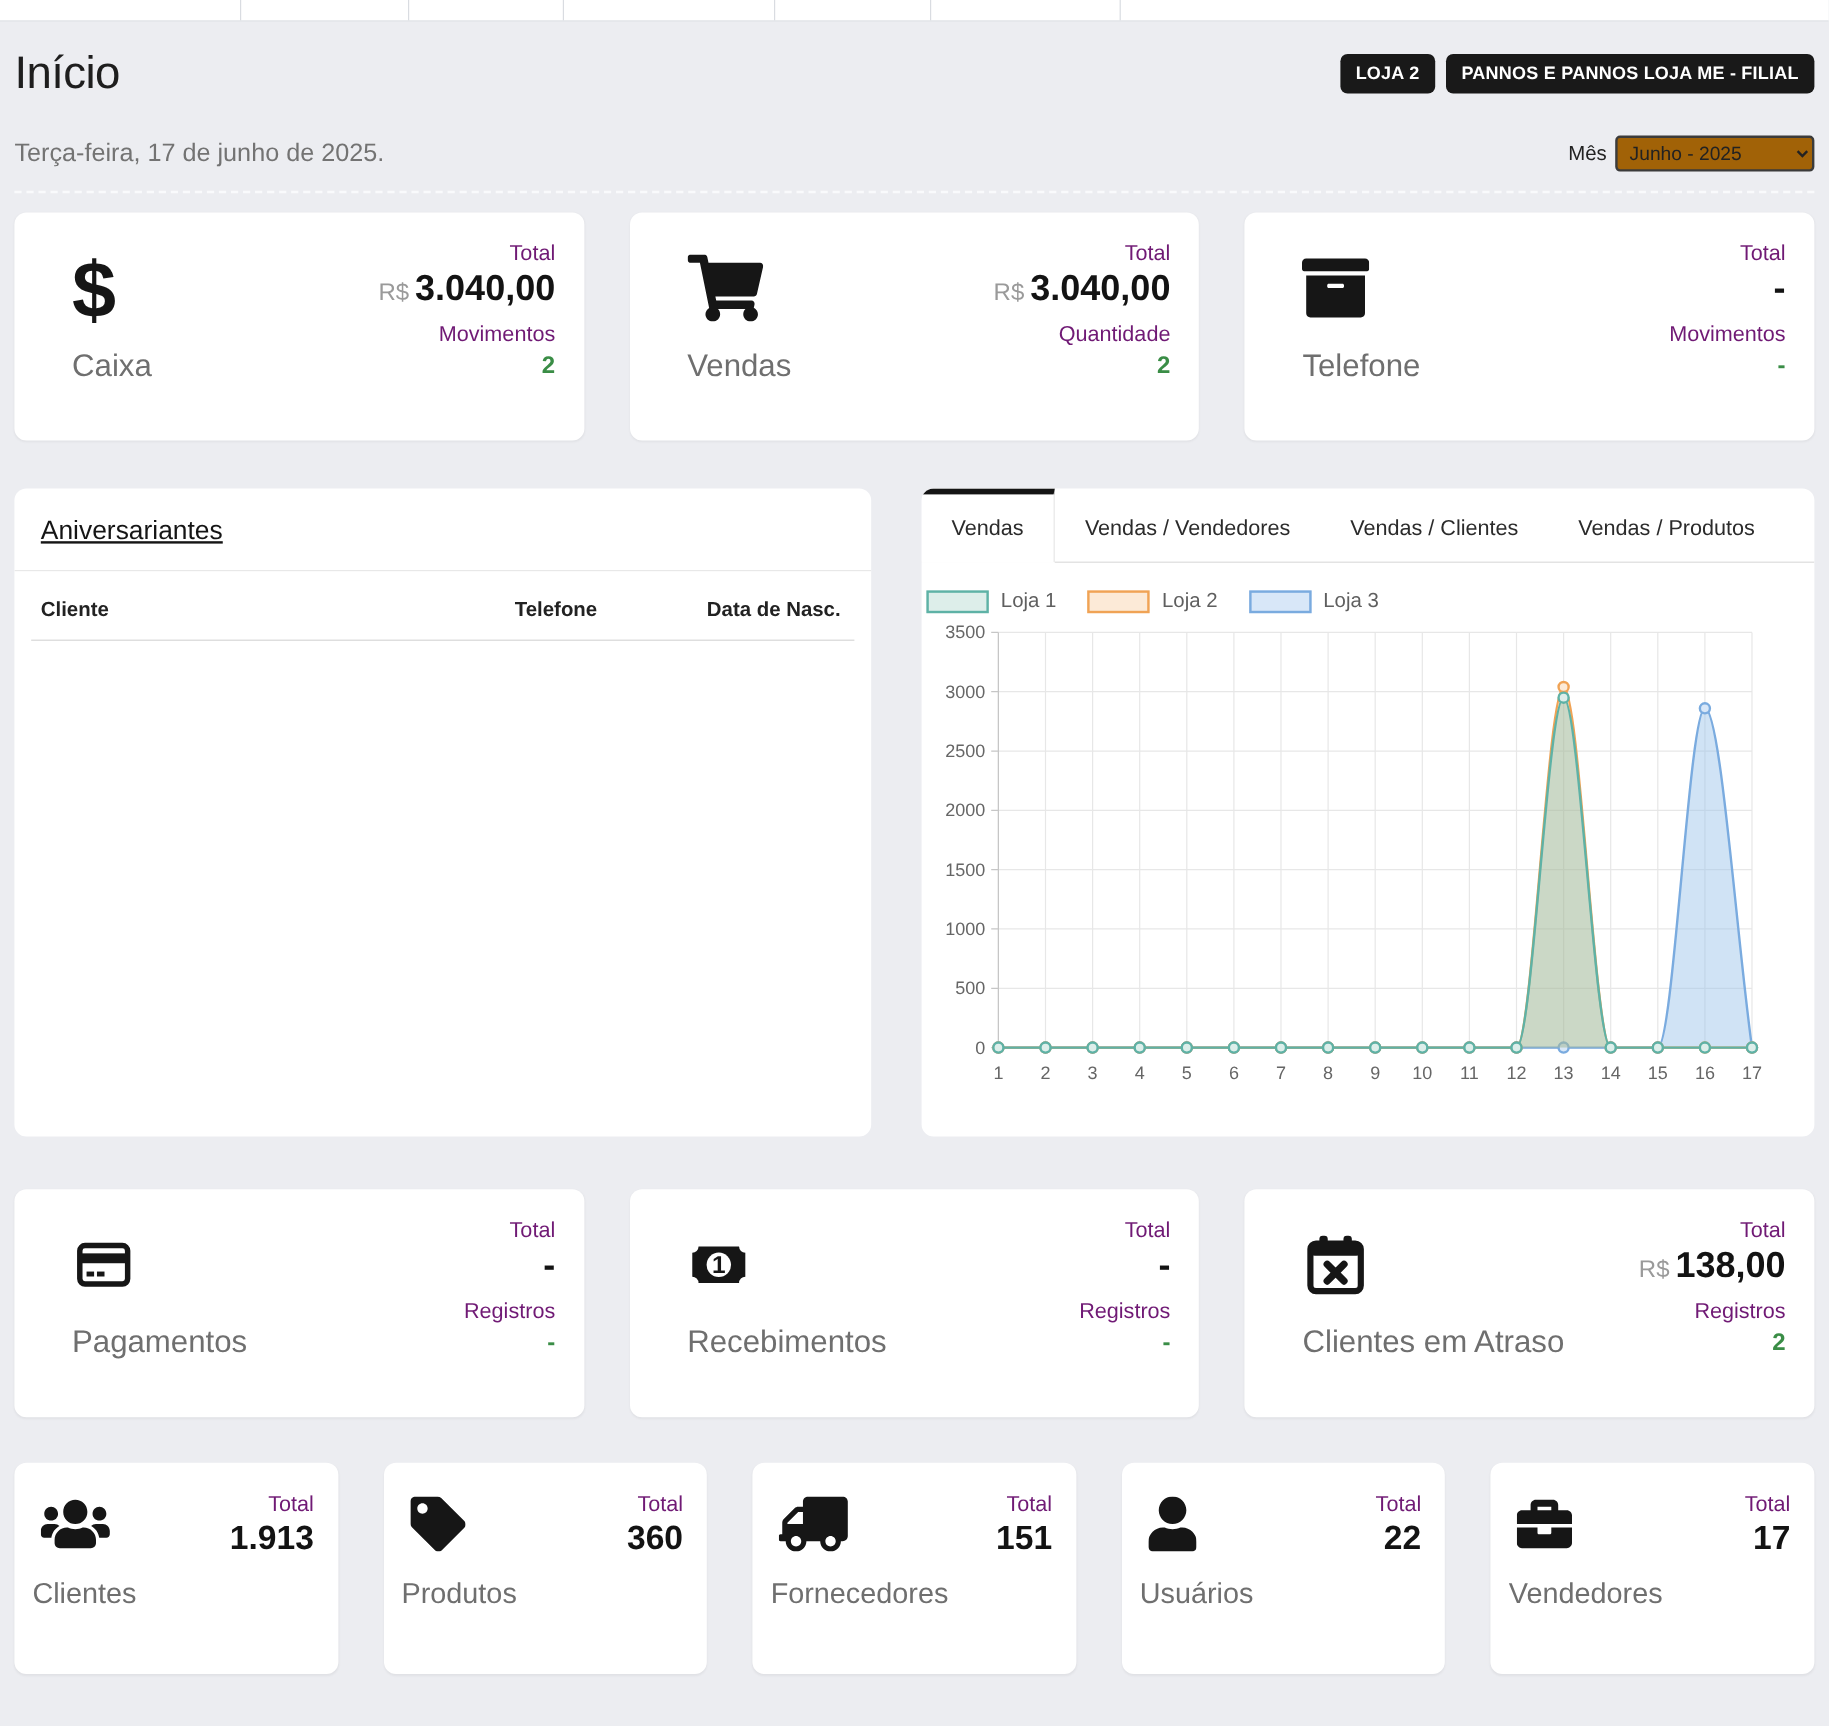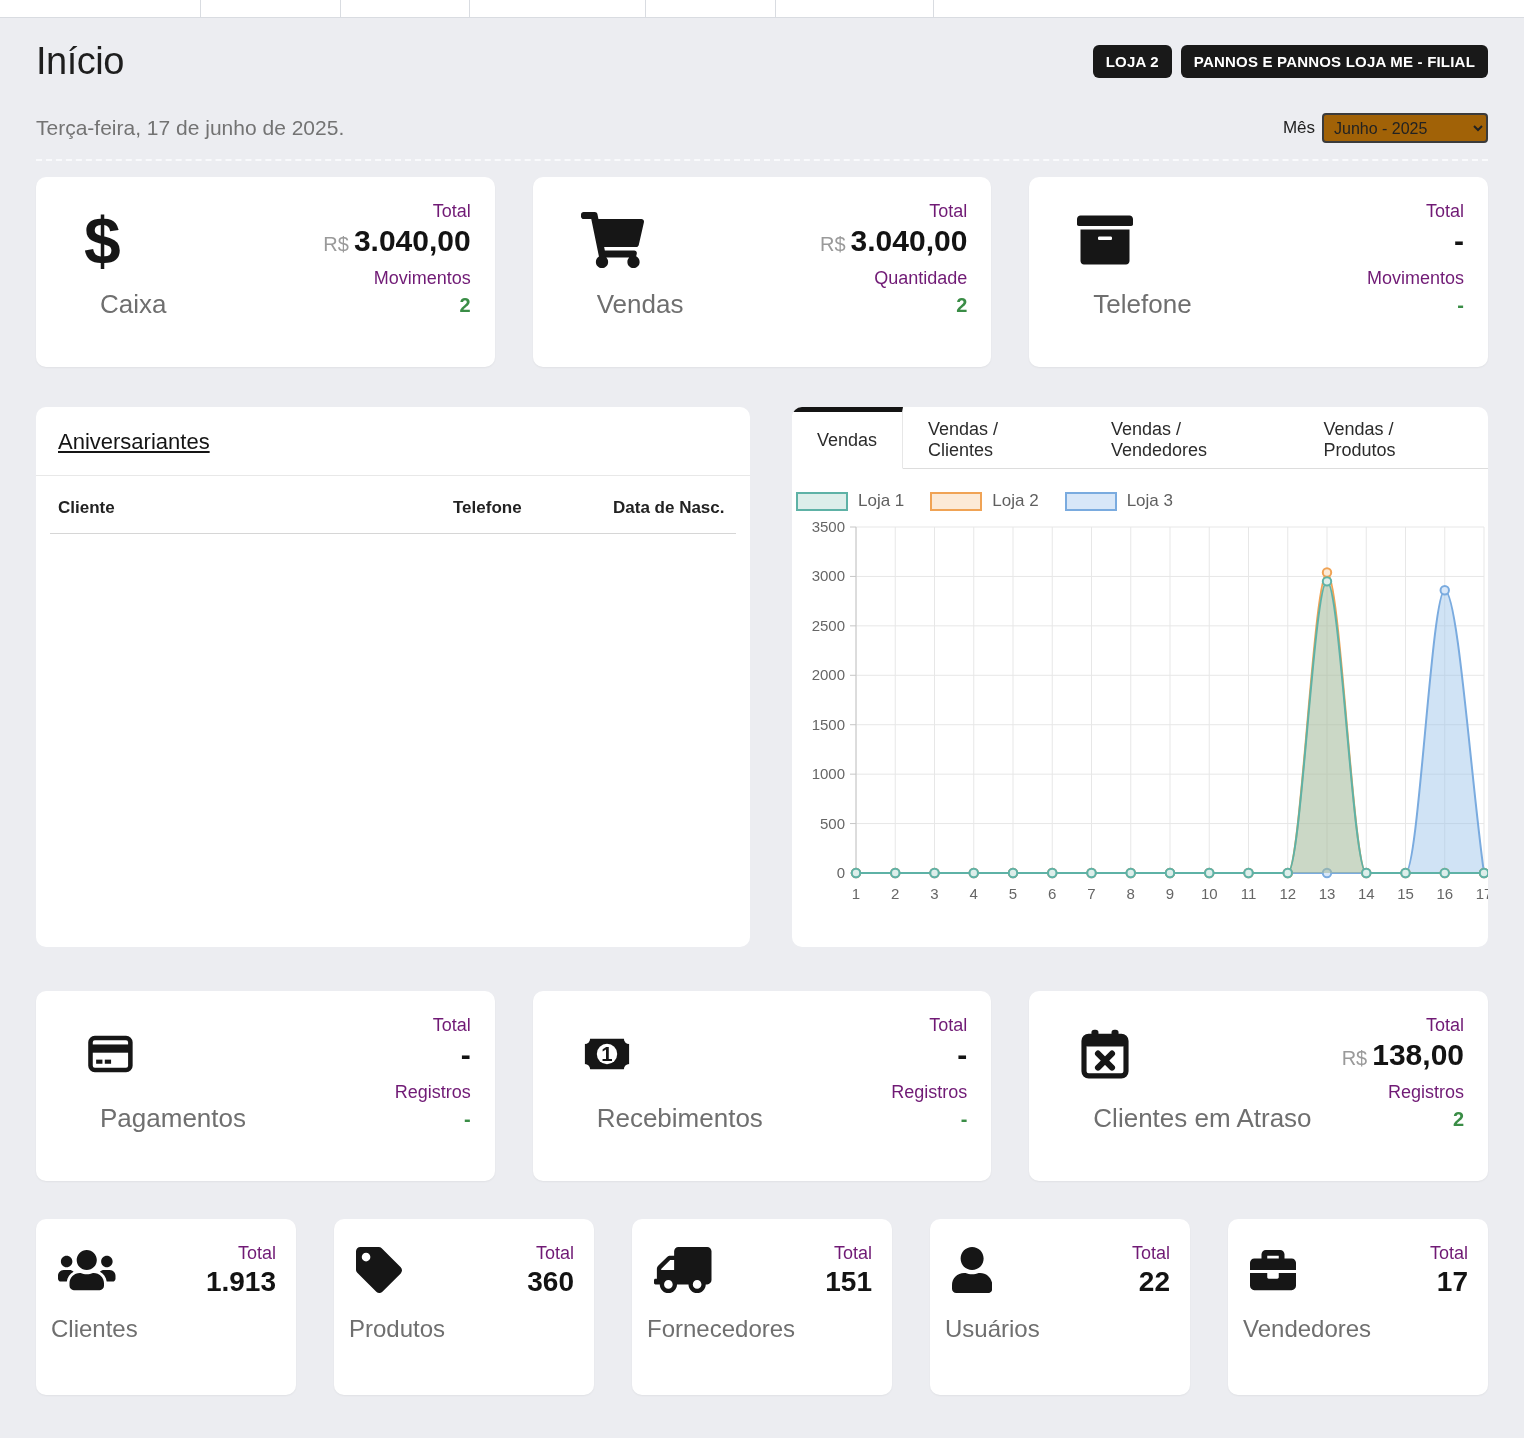--- a/index.html
+++ b/index.html
@@ -7,21 +7,21 @@
   body {
     background:#ecedf1;
     font-family:"Liberation Sans", sans-serif;
     color:#1f1f1f;
     overflow:hidden;
   }
   
   .topbar { position:relative; height:18px; background:#ffffff; border-bottom:1px solid #d9dce1; }
   .topbar .sep { position:absolute; top:0; width:1px; height:100%; background:#d9dce1; }
 
-  .content { padding:0 36px; }
+  .content { padding:0 12px; }
 
   .header-row { display:flex; justify-content:space-between; align-items:center; margin-top:22px; }
   .page-title { font-size:38px; font-weight:400; color:#1e1e1e; letter-spacing:-0.5px; }
   .badges { display:flex; gap:9px; }
   .badge { background:#191919; color:#fff; font-weight:bold; font-size:15px; line-height:1;
            padding:9px 13px; border-radius:6px; letter-spacing:.2px; }
 
   .date-row { display:flex; justify-content:space-between; align-items:center;
               margin-top:30px; padding-bottom:16px; border-bottom:2px dashed #f9fafc; }
   .date-text { font-size:21px; color:#737373; }
@@ -30,21 +30,21 @@
   .month-picker select { width:166px; height:30px; font-size:16px; font-family:"Liberation Sans",sans-serif;
                          border:2px solid #3b3b3b; border-radius:4px; background:#a16207; padding:0 6px; color:#222; }
 
   
   .cards-row { display:flex; gap:38px; margin-top:16px; }
   .stat-card { flex:1; background:#fff; border-radius:10px; height:190px; position:relative;
                box-shadow:0 1px 2px rgba(20,20,20,.05); }
   .stat-card .icon-wrap { position:absolute; left:48px; top:34px; height:62px; display:flex; align-items:center; }
   .stat-card .icon-wrap svg { height:56px; width:auto; fill:#161616; }
   .icon-dollar { font-size:66px; font-weight:bold; color:#161616; line-height:.9; }
-  .stat-card .card-label { position:absolute; left:48px; top:112px; font-size:26px; color:#6f6f6f;margin-left:16px; }
+  .stat-card .card-label { position:absolute; left:48px; top:112px; font-size:26px; color:#6f6f6f; }
   .stat-card .metrics { position:absolute; right:24px; top:24px; text-align:right; }
   .m-label { font-size:18px; color:#701a75; }
   .m-value { font-size:30px; font-weight:bold; color:#131313; margin-top:2px; line-height:1.15; }
   .m-value .prefix { font-size:20px; color:#9a9a9a; font-weight:normal; margin-right:5px; }
   .m-label.second { margin-top:9px; }
   .m-green { font-size:20px; font-weight:bold; color:#3a8d46; margin-top:5px; }
 
   
   .panels-row { display:flex; gap:42px; margin-top:40px; height:540px; }
   .panel-left { width:714px; background:#fff; border-radius:10px; overflow:hidden; }
@@ -167,22 +167,22 @@
         <div class="col-cliente">Cliente</div>
         <div class="col-telefone">Telefone</div>
         <div class="col-nasc">Data de Nasc.</div>
       </div>
       <div></div>
     </div>
 
     <div class="panel-right">
       <div class="tabs">
         <div class="tab active">Vendas</div>
+        <div class="tab">Vendas / Vendedores</div>
         <div class="tab">Vendas / Clientes</div>
-        <div class="tab">Vendas / Vendedores</div>
         <div class="tab">Vendas / Produtos</div>
       </div>
       <div class="chart-wrap">
         <div class="legend" id="chart-legend">
             <div class="legend-item">
               <span class="legend-box" style="border-color: rgb(94, 178, 166); background: rgb(221, 238, 234);"></span>
               <span>Loja 1</span>
             </div>
             <div class="legend-item">
               <span class="legend-box" style="border-color: rgb(240, 163, 85); background: rgb(252, 234, 215);"></span>

